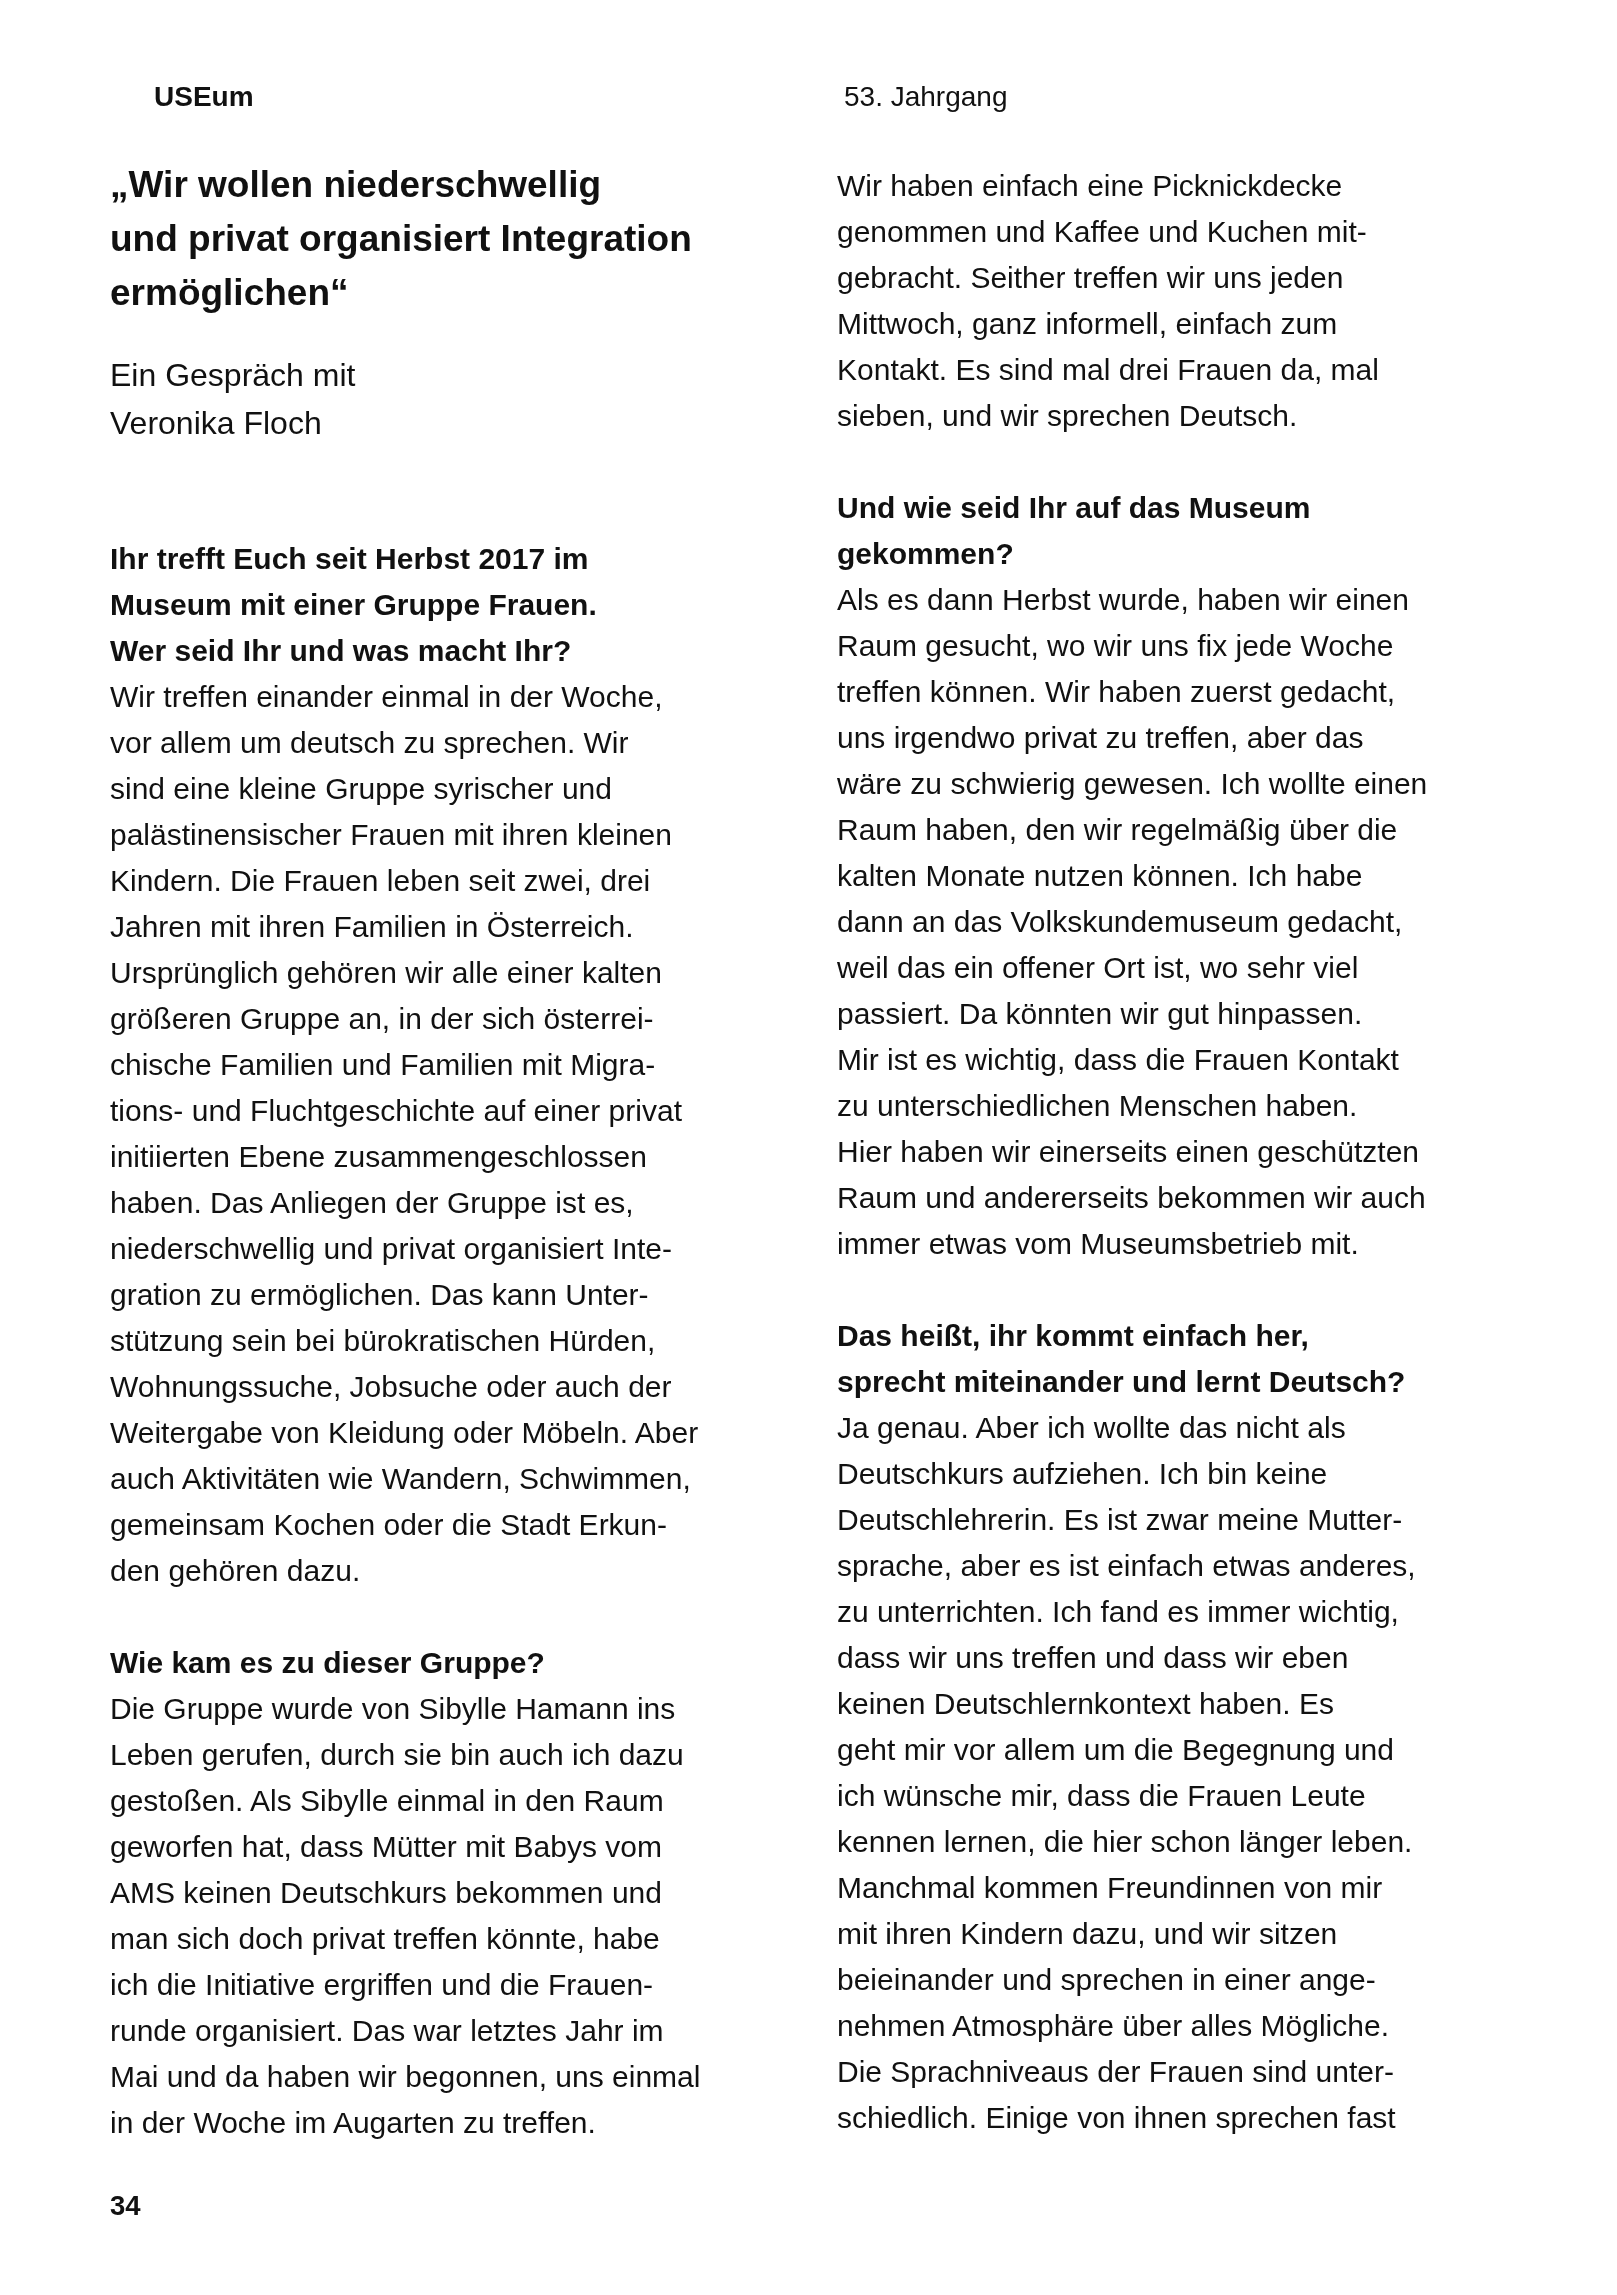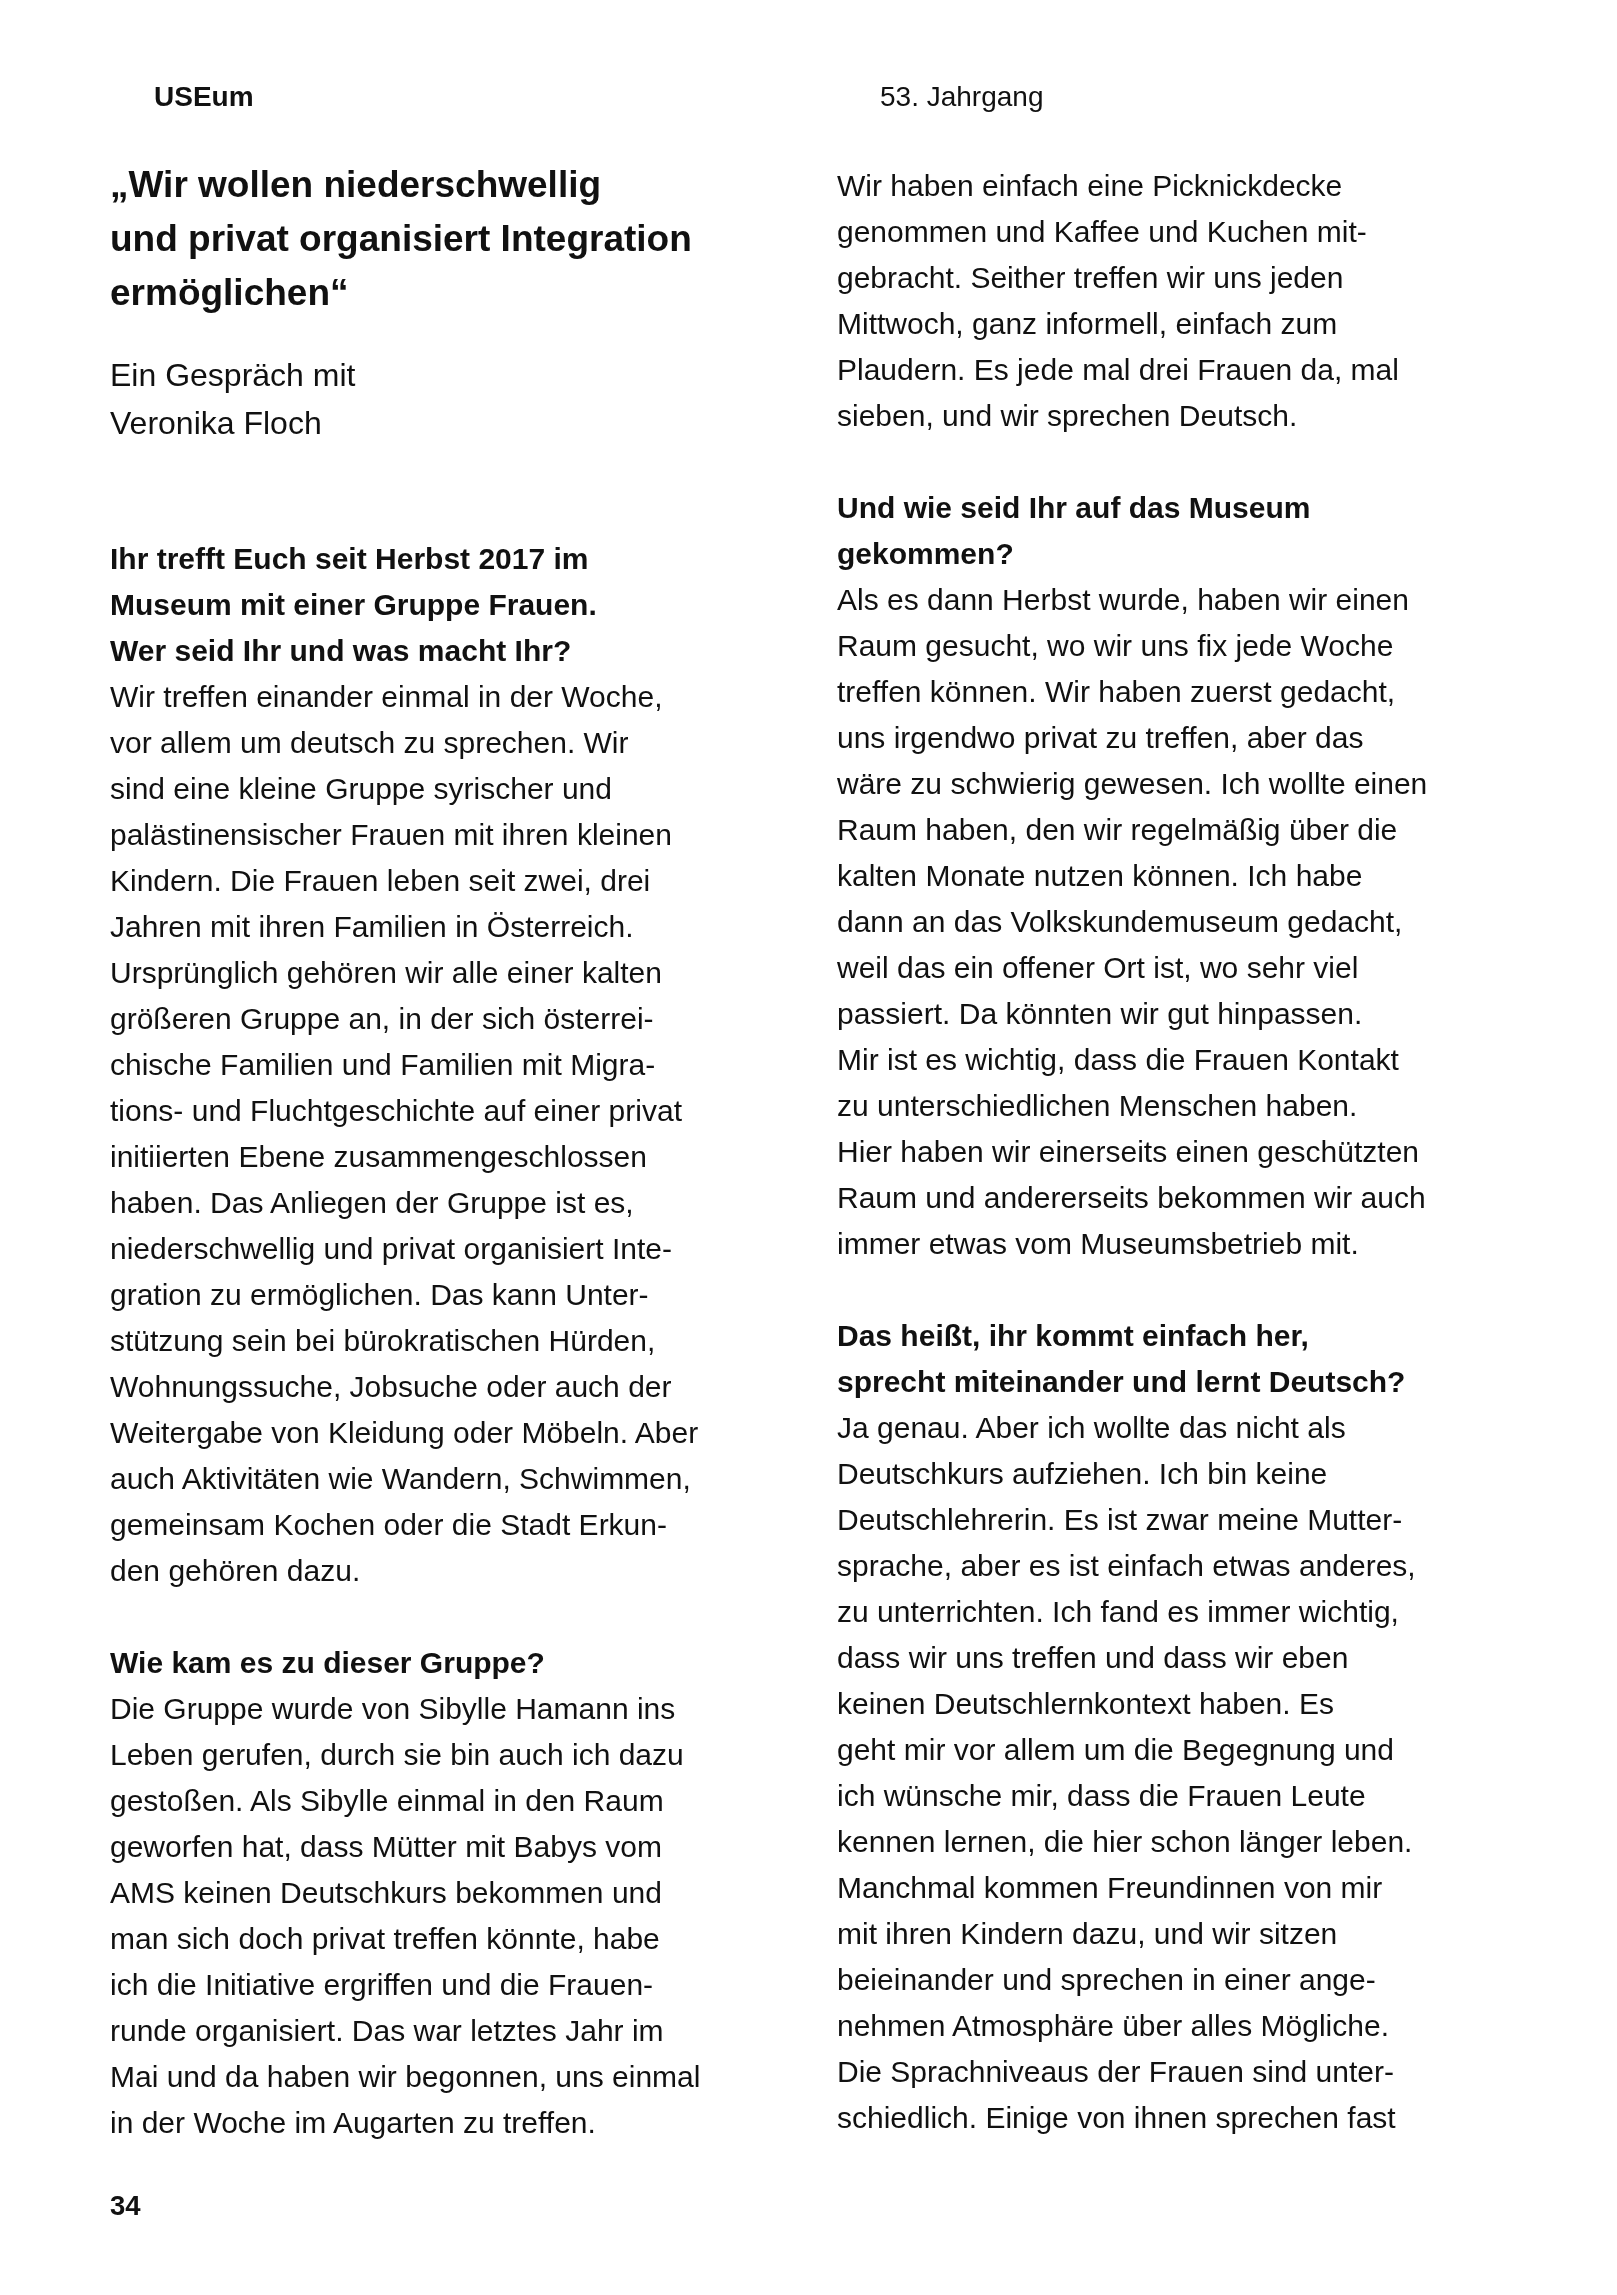--- a/index.html
+++ b/index.html
@@ -1,20 +1,20 @@
 <!DOCTYPE html>
 <html style="font-size:13px"><head>
 <meta charset="utf-8">
 <style>
   html, body { margin:0; padding:0; background:#ffffff; }
   body { width:1617px; height:2295px; position:relative; overflow:hidden; color:#111111;
          font-family:"Liberation Sans", sans-serif; }
   .hdr { position:absolute; top:81px; font-size:28px; }
   .hdr-left { left:154px; font-weight:bold; }
-  .hdr-right { left:880px; }
+  .hdr-right { left:844px; }
   .col { position:absolute; width:695px; font-size:30px; line-height:46px; }
   .col-left { left:110px; top:158px; }
   .col-right { left:837px; top:163px; }
   .title { font-weight:bold; font-size:37px; line-height:54px; margin:0; }
   .subtitle { margin:31px 0 0 0; font-size:32px; line-height:48px; }
   .q { font-weight:bold; display:block; }
   .para { margin:0; }
   .line { display:block; white-space:nowrap; }
   .gap { height:46px; }
   .gap-big { height:89px; }
@@ -83,21 +83,21 @@
     <span class="line">in der Woche im Augarten zu treffen.</span>
   </p>
 </div>
 
 <div class="col col-right">
   <p class="para">
     <span class="line">Wir haben einfach eine Picknickdecke</span>
     <span class="line">genommen und Kaffee und Kuchen mit-</span>
     <span class="line">gebracht. Seither treffen wir uns jeden</span>
     <span class="line">Mittwoch, ganz informell, einfach zum</span>
-    <span class="line">Plaudern. Es jede mal drei Frauen da, mal</span>
+    <span class="line">Kontakt. Es sind mal drei Frauen da, mal</span>
     <span class="line">sieben, und wir sprechen Deutsch.</span>
   </p>
   <div class="gap"></div>
 
   <div class="q">
     <span class="line">Und wie seid Ihr auf das Museum</span>
     <span class="line">gekommen?</span>
   </div>
   <p class="para">
     <span class="line">Als es dann Herbst wurde, haben wir einen</span>

